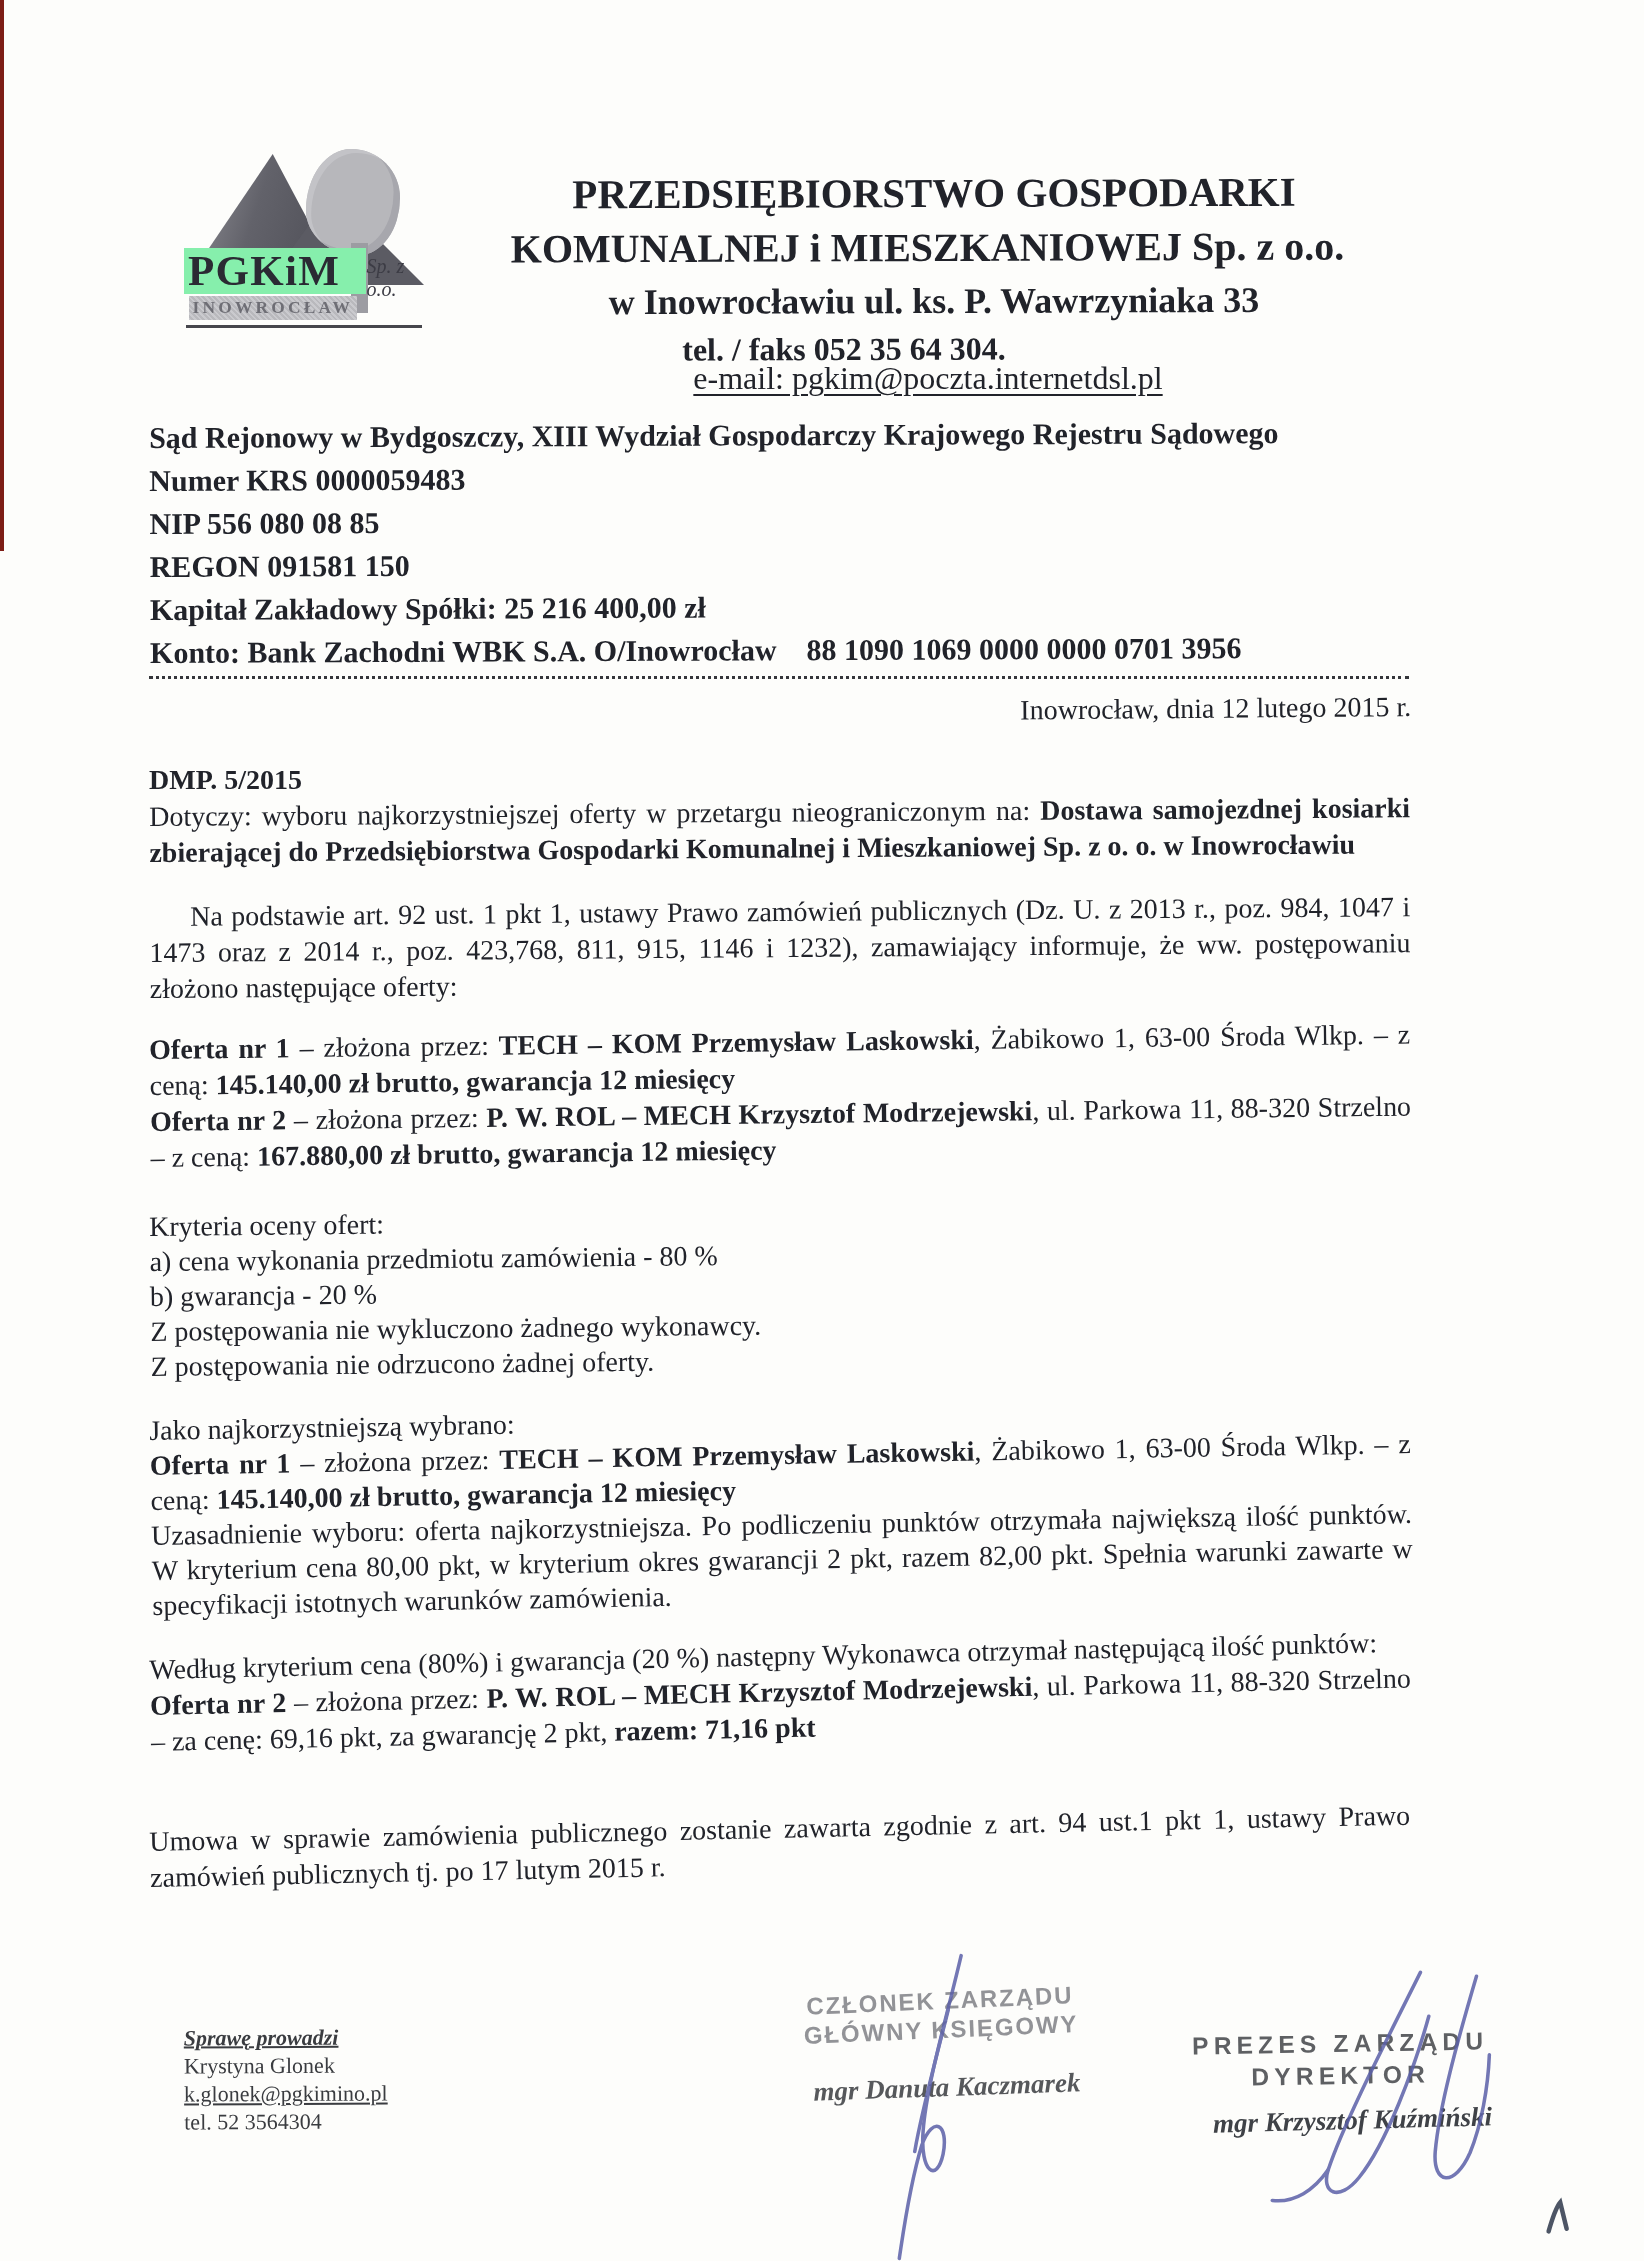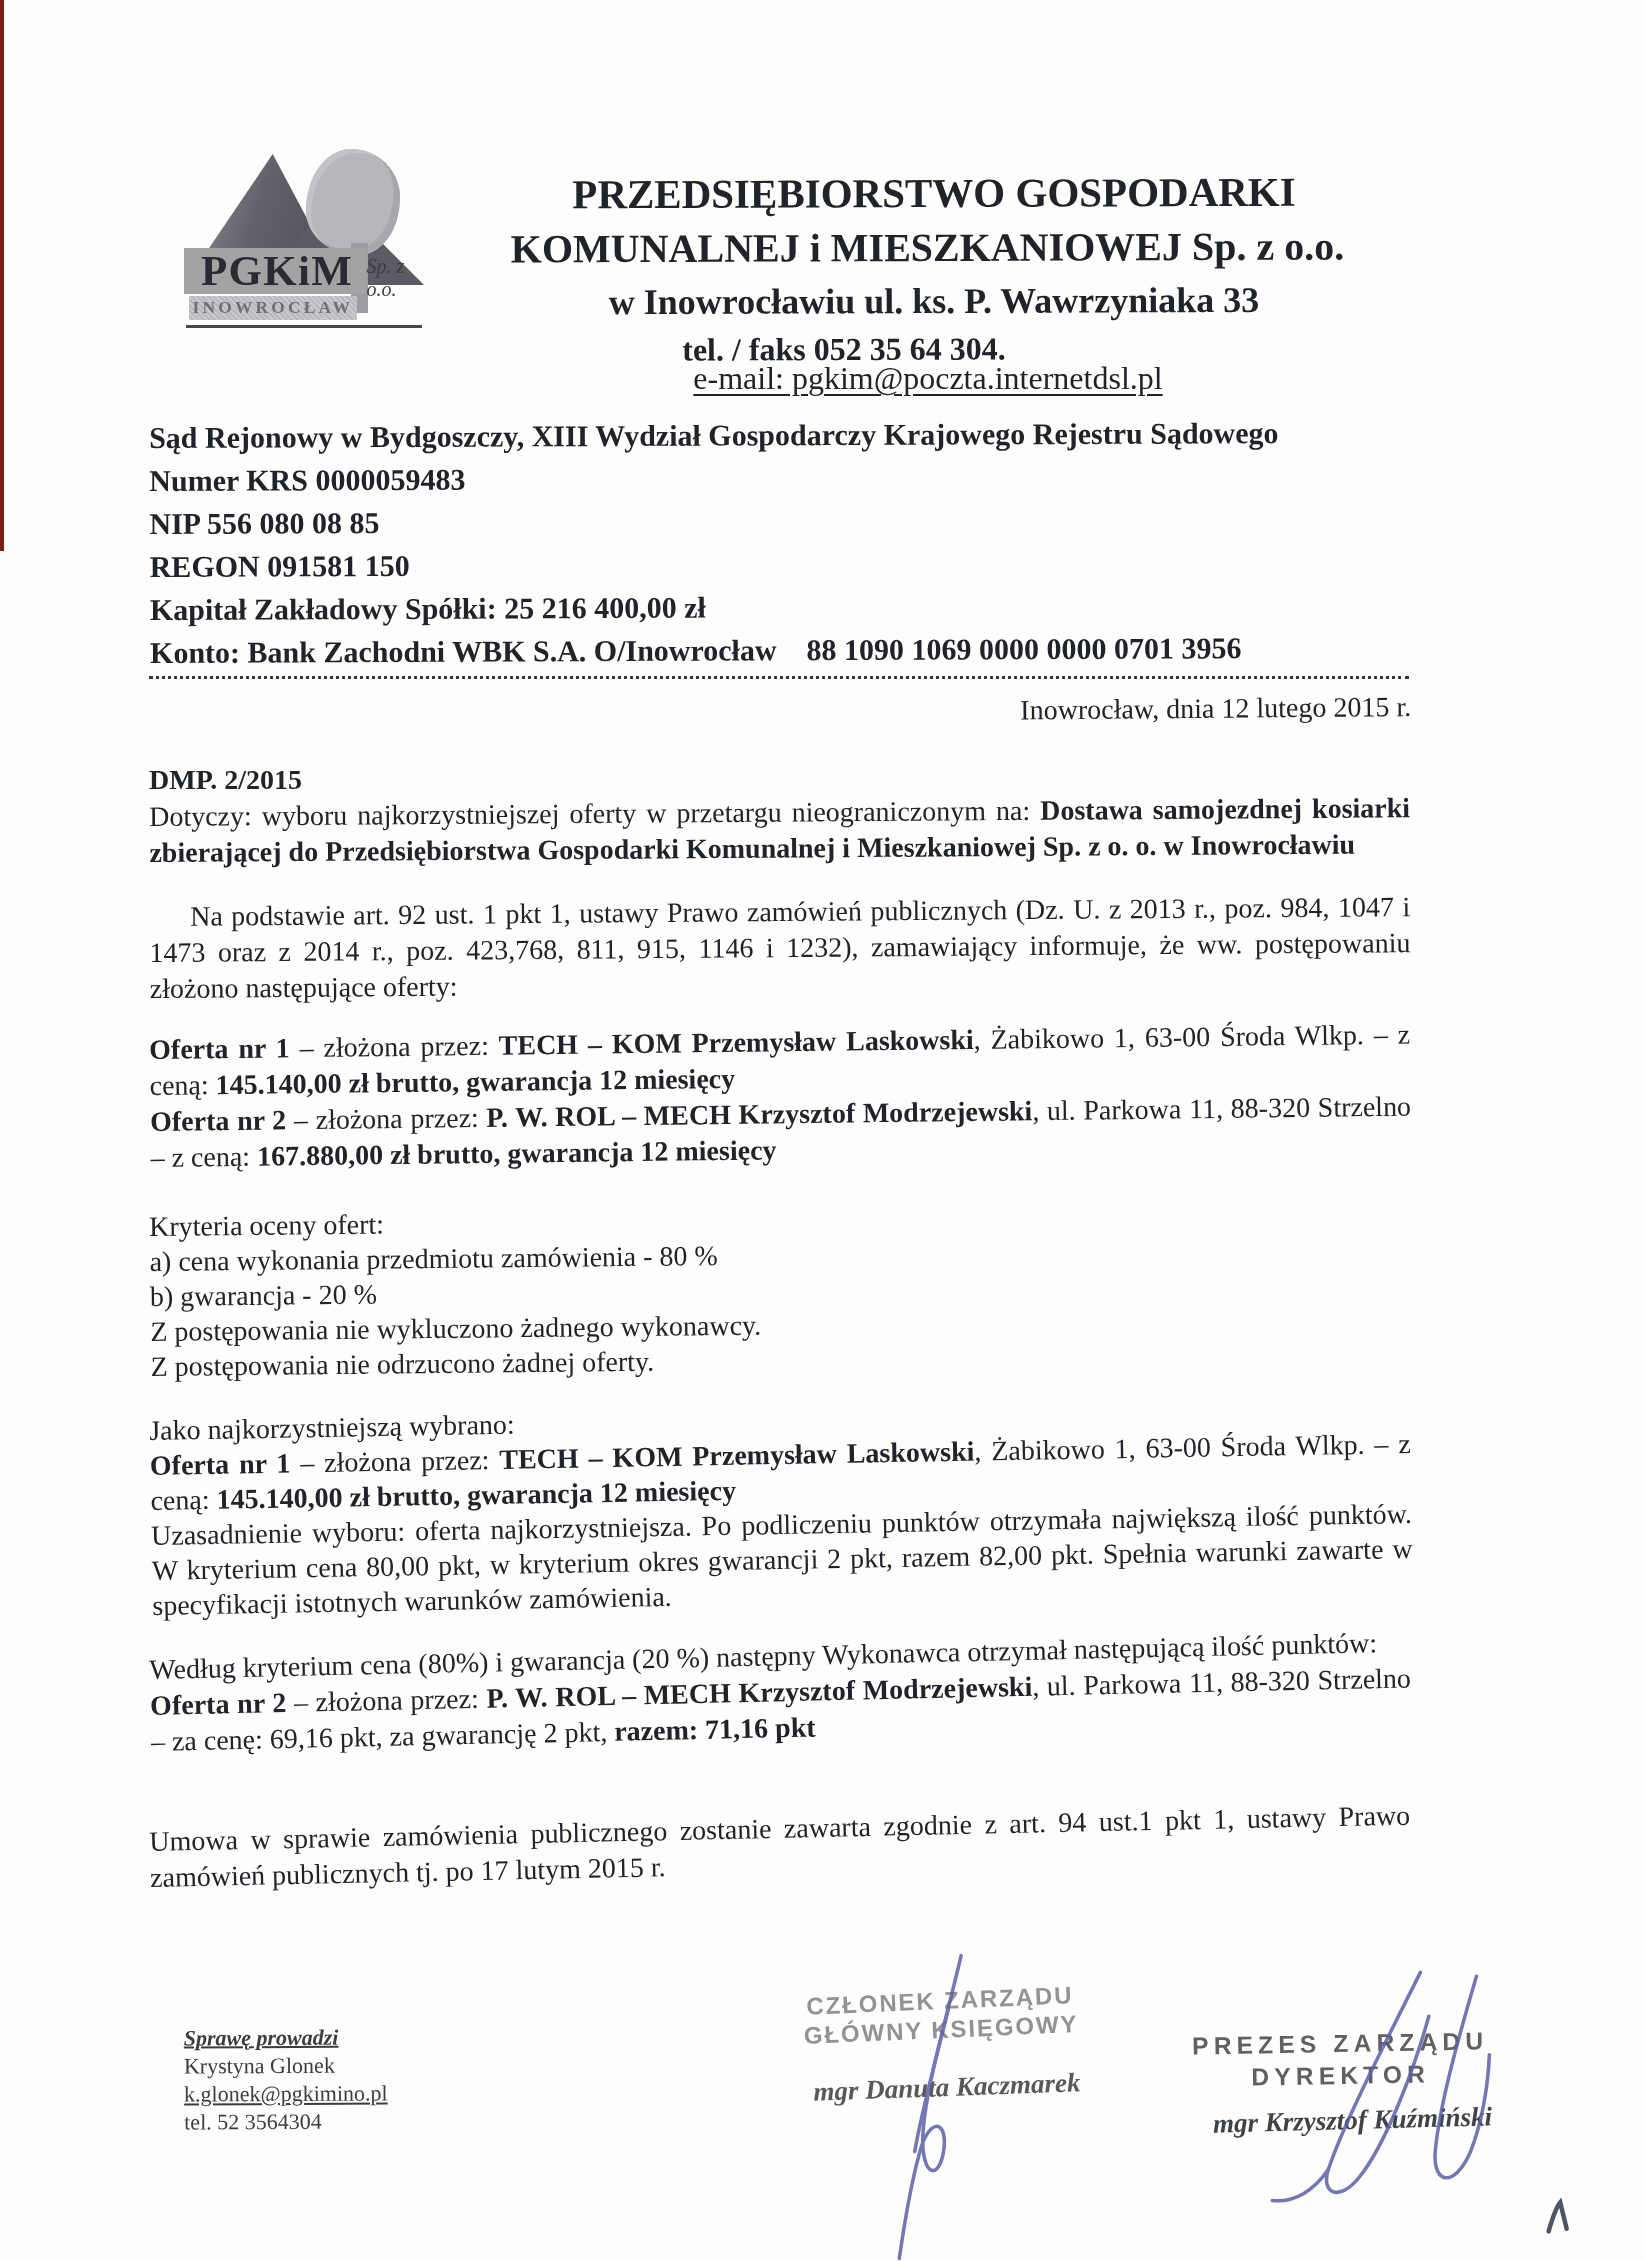--- a/index.html
+++ b/index.html
@@ -11,22 +11,22 @@
   .logo{position:absolute;left:184px;top:147px;width:240px;height:177px;}
   .m-left{position:absolute;left:0;top:4%;width:66%;height:74%;
           background:linear-gradient(108deg,#97979d 0%,#62626a 45%,#4c4c54 100%);
           clip-path:polygon(56% 0,0 100%,100% 100%);}
   .m-right{position:absolute;left:34%;top:26%;width:66%;height:52%;background:#5b5b63;
           clip-path:polygon(42% 0,100% 100%,0 100%);}
   .canopy{position:absolute;left:51%;top:1%;width:39%;height:60%;background:#b7b7bb;
           border-radius:48% 52% 44% 56%/58% 46% 54% 42%;
           box-shadow:inset -6.4px -5.2px 0 #a7a7ad, inset 5.2px 3.9px 0 #c3c3c7;}
   .trunk{position:absolute;left:69.5%;top:54%;width:7%;height:40%;background:#9c9ca2;}
-  .band-white{position:absolute;left:0;top:57%;width:76%;height:26%;background:#a3a3a3;
-          display:flex;align-items:center;justify-content:center;}
+  .band-white{position:absolute;left:0;top:57%;width:76%;height:26%;background:#86efac;
+          display:flex;align-items:center;}
   .band-white span{font-size:43px;font-weight:bold;letter-spacing:1.3px;color:#2a2a33;padding-left:3.9px;}
   .suffix{position:absolute;left:76%;top:61%;width:24%;font-style:italic;font-size:20px;color:#3c3c45;}
   .band-gray{position:absolute;left:2%;top:84%;width:70%;height:13.5%;
           background:repeating-linear-gradient(45deg,#cacace 0 1.9px,#b9b9bd 1.9px 3.9px);
           display:flex;align-items:center;justify-content:center;
           font-size:17.4px;font-weight:bold;letter-spacing:3.2px;color:#6e6e75;}
   .logo-rule{position:absolute;left:186px;top:325px;width:236px;height:2.6px;background:#46464c;}
 
   
   .hline{position:absolute;text-align:center;font-weight:bold;}
@@ -111,21 +111,21 @@
     <div class="reg-line">Numer KRS 0000059483</div>
     <div class="reg-line">NIP 556 080 08 85</div>
     <div class="reg-line">REGON 091581 150</div>
     <div class="reg-line">Kapitał Zakładowy Spółki: 25 216 400,00 zł</div>
     <div class="reg-line">Konto: Bank Zachodni WBK S.A. O/Inowrocław    88 1090 1069 0000 0000 0701 3956</div>
   </div>
 
   <div class="dotted"></div>
   <div class="date">Inowrocław, dnia 12 lutego 2015 r.</div>
 
-  <div class="ref">DMP. 2/2015</div>
+  <div class="ref">DMP. 5/2015</div>
 
   <div class="para p-dotyczy"><span>Dotyczy: wyboru najkorzystniejszej oferty w przetargu nieograniczonym na: </span><span style="font-weight: bold;">Dostawa samojezdnej kosiarki zbierającej do Przedsiębiorstwa Gospodarki Komunalnej i Mieszkaniowej Sp. z o. o. w Inowrocławiu</span></div>
   <div class="para p-podstawa">Na podstawie art. 92 ust. 1 pkt 1, ustawy Prawo zamówień publicznych (Dz. U. z 2013 r., poz. 984, 1047 i 1473 oraz z 2014 r., poz. 423,768, 811, 915, 1146 i 1232), zamawiający informuje, że ww. postępowaniu złożono następujące oferty:</div>
 
   <div class="para p-offers">
     <div><span style="font-weight: bold;">Oferta nr 1</span><span> – złożona przez: </span><span style="font-weight: bold;">TECH – KOM Przemysław Laskowski</span><span>, Żabikowo 1, 63-00 Środa Wlkp. – z ceną: </span><span style="font-weight: bold;">145.140,00 zł brutto, gwarancja 12 miesięcy</span></div>
     <div><span style="font-weight: bold;">Oferta nr 2</span><span> – złożona przez: </span><span style="font-weight: bold;">P. W. ROL – MECH Krzysztof Modrzejewski</span><span>, ul. Parkowa 11, 88-320 Strzelno – z ceną: </span><span style="font-weight: bold;">167.880,00 zł brutto, gwarancja 12 miesięcy</span></div>
   </div>
 
   <div class="para p-kryteria">

